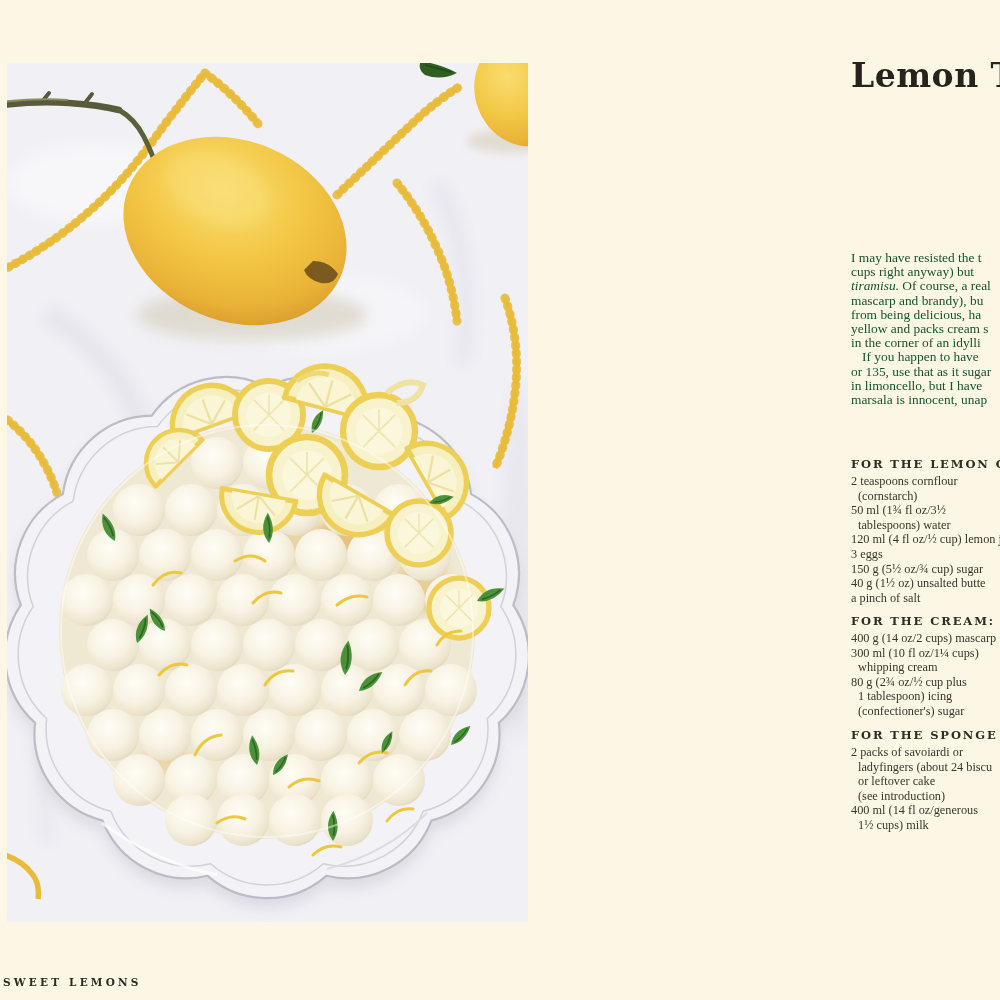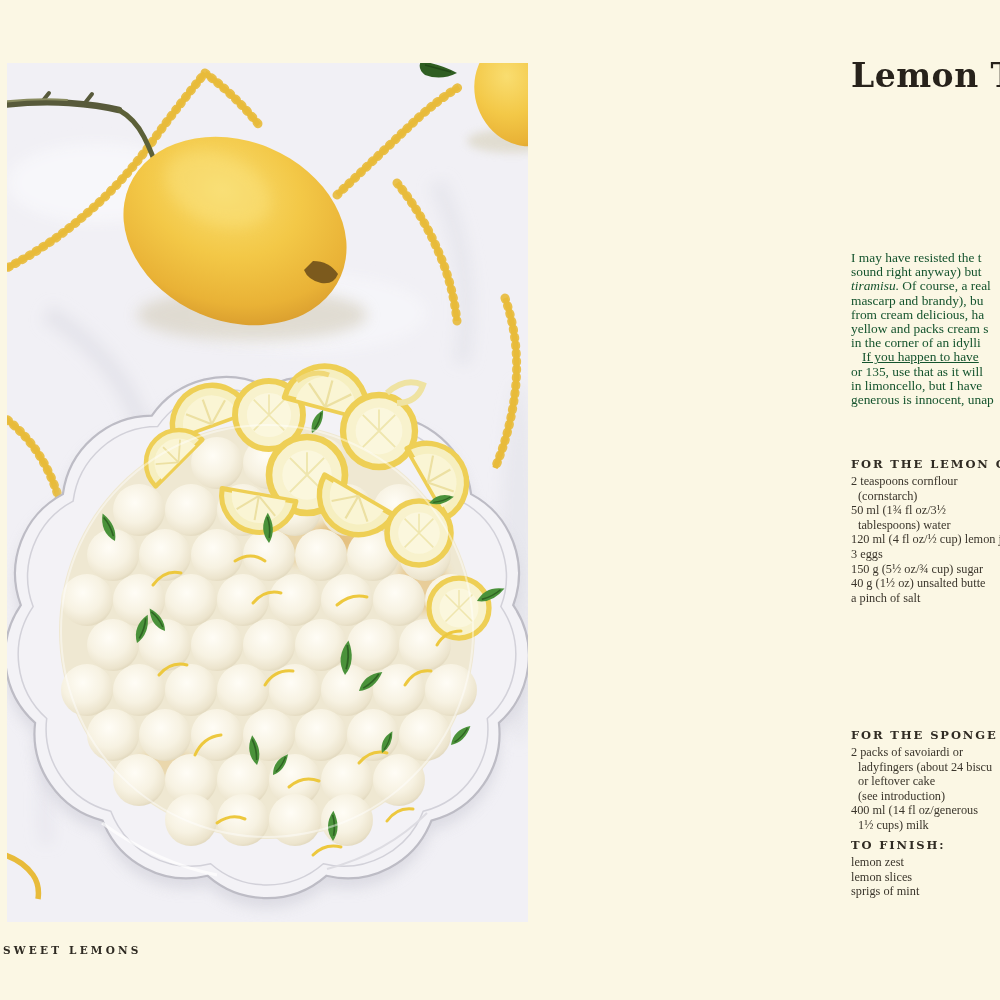--- a/index.html
+++ b/index.html
@@ -4,31 +4,31 @@
 <style>
   html,body{margin:0;padding:0;width:1000px;height:1000px;overflow:hidden;
     background:#fbf7e4;font-family:"Liberation Serif",serif;}
   .page{position:absolute;inset:0;width:1000px;height:1000px;background:#fbf7e4;}
 
   
   .photo{position:absolute;left:7px;top:63px;width:521px;height:859px;margin:0;overflow:hidden;}
   .photo svg{display:block;width:521px;height:859px;}
 
   
-  .footer{position:absolute;left:3px;top:944px;
+  .footer{position:absolute;left:3px;top:976px;
     font:700 10.5px "DejaVu Serif",serif;letter-spacing:3.2px;color:#2e2a22;white-space:nowrap;}
 
   
   .col{position:absolute;left:851px;top:0;width:149px;height:1000px;}
   .title{position:absolute;left:0;top:56px;margin:0;
     font:700 33px/40px "DejaVu Serif",serif;letter-spacing:.5px;color:#27221b;white-space:nowrap;}
   .intro{position:absolute;left:0;top:251px;
     font:13.4px/14.2px "Liberation Serif",serif;color:#14532d;}
   .intro .line{white-space:nowrap;}
-  .intro .line.indent{padding-left:11px;text-decoration:underline;}
+  .intro .line.indent{padding-left:11px;}
   .intro em{}
   .sections{position:absolute;inset:0;}
   .sec{position:absolute;left:0;font:12.3px/14.6px "Liberation Serif",serif;color:#3a352b;}
   .sec h2{margin:0 0 3px 0;font:700 11.5px/14px "DejaVu Serif",serif;
     letter-spacing:1.9px;color:#302b23;white-space:nowrap;}
   .sec .line{white-space:nowrap;}
   .sec .line.indent{padding-left:7px;}
   .sec0{top:457px}.sec1{top:614px}.sec2{top:728px}.sec3{top:838px}
 </style>
 </head>
@@ -265,55 +265,58 @@
       </g>
     </svg>
   </figure>
 
   <div class="footer">SWEET LEMONS</div>
 
   <main class="col">
     <h1 class="title">Lemon T</h1>
     <div class="intro">
         <div class="line">I may have resisted the t</div>
-        <div class="line">sound right anyway) but</div>
+        <div class="line">cups right anyway) but</div>
         <div class="line"><em>tiramisu.</em> Of course, a real</div>
         <div class="line">mascarp and brandy), bu</div>
-        <div class="line">from cream delicious, ha</div>
+        <div class="line">from being delicious, ha</div>
         <div class="line">yellow and packs cream s</div>
         <div class="line">in the corner of an idylli</div>
         <div class="line indent">If you happen to have</div>
-        <div class="line">or 135, use that as it will</div>
+        <div class="line">or 135, use that as it sugar</div>
         <div class="line">in limoncello, but I have</div>
-        <div class="line">generous is innocent, unap</div>
+        <div class="line">marsala is innocent, unap</div>
       </div>
     <div class="sections">
         <section class="sec sec0">
           <h2>FOR THE LEMON CURD</h2>
           <div class="line">2 teaspoons cornflour</div>
           <div class="line indent">(cornstarch)</div>
           <div class="line">50 ml (1¾ fl oz/3½</div>
           <div class="line indent">tablespoons) water</div>
           <div class="line">120 ml (4 fl oz/½ cup) lemon ju</div>
           <div class="line">3 eggs</div>
           <div class="line">150 g (5½ oz/¾ cup) sugar</div>
           <div class="line">40 g (1½ oz) unsalted butte</div>
           <div class="line">a pinch of salt</div>
         </section>
+        <section class="sec sec1">
+          <h2>FOR THE CREAM:</h2>
+          <div class="line">400 g (14 oz/2 cups) mascarp</div>
+          <div class="line">300 ml (10 fl oz/1¼ cups)</div>
+          <div class="line indent">whipping cream</div>
+          <div class="line">80 g (2¾ oz/½ cup plus</div>
+          <div class="line indent">1 tablespoon) icing</div>
+          <div class="line indent">(confectioner's) sugar</div>
+        </section>
         <section class="sec sec2">
           <h2>FOR THE SPONGE LAYE</h2>
           <div class="line">2 packs of savoiardi or</div>
           <div class="line indent">ladyfingers (about 24 biscu</div>
           <div class="line indent">or leftover cake</div>
           <div class="line indent">(see introduction)</div>
           <div class="line">400 ml (14 fl oz/generous</div>
           <div class="line indent">1½ cups) milk</div>
         </section>
-        <section class="sec sec3">
-          <h2>TO FINISH:</h2>
-          <div class="line">lemon zest</div>
-          <div class="line">lemon slices</div>
-          <div class="line">sprigs of mint</div>
-        </section>
       </div>
   </main>
 
 </div>
 
 </body></html>

